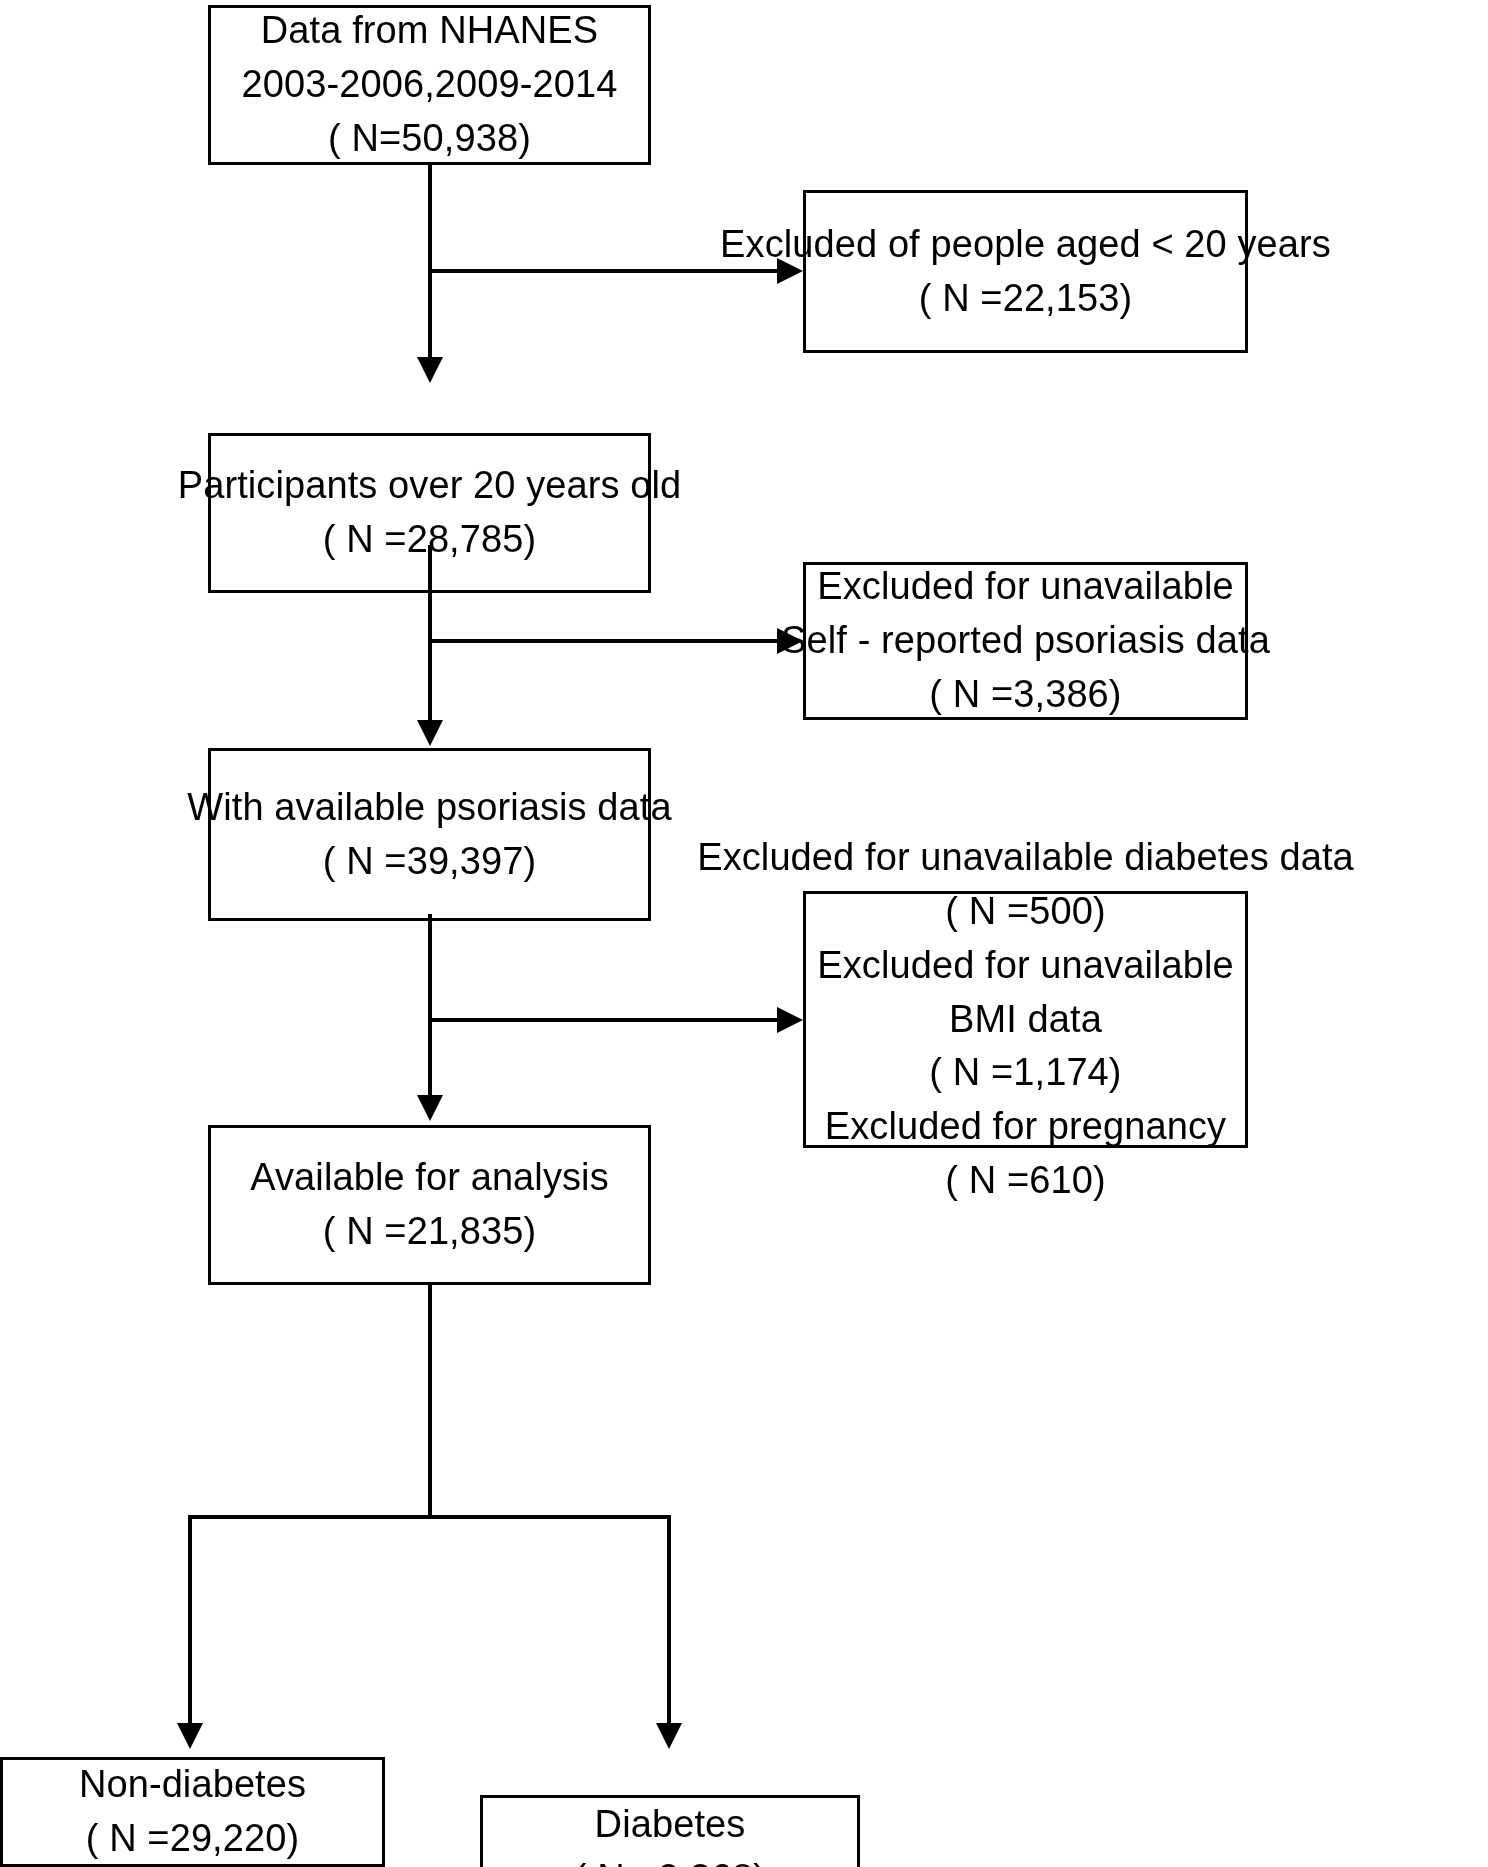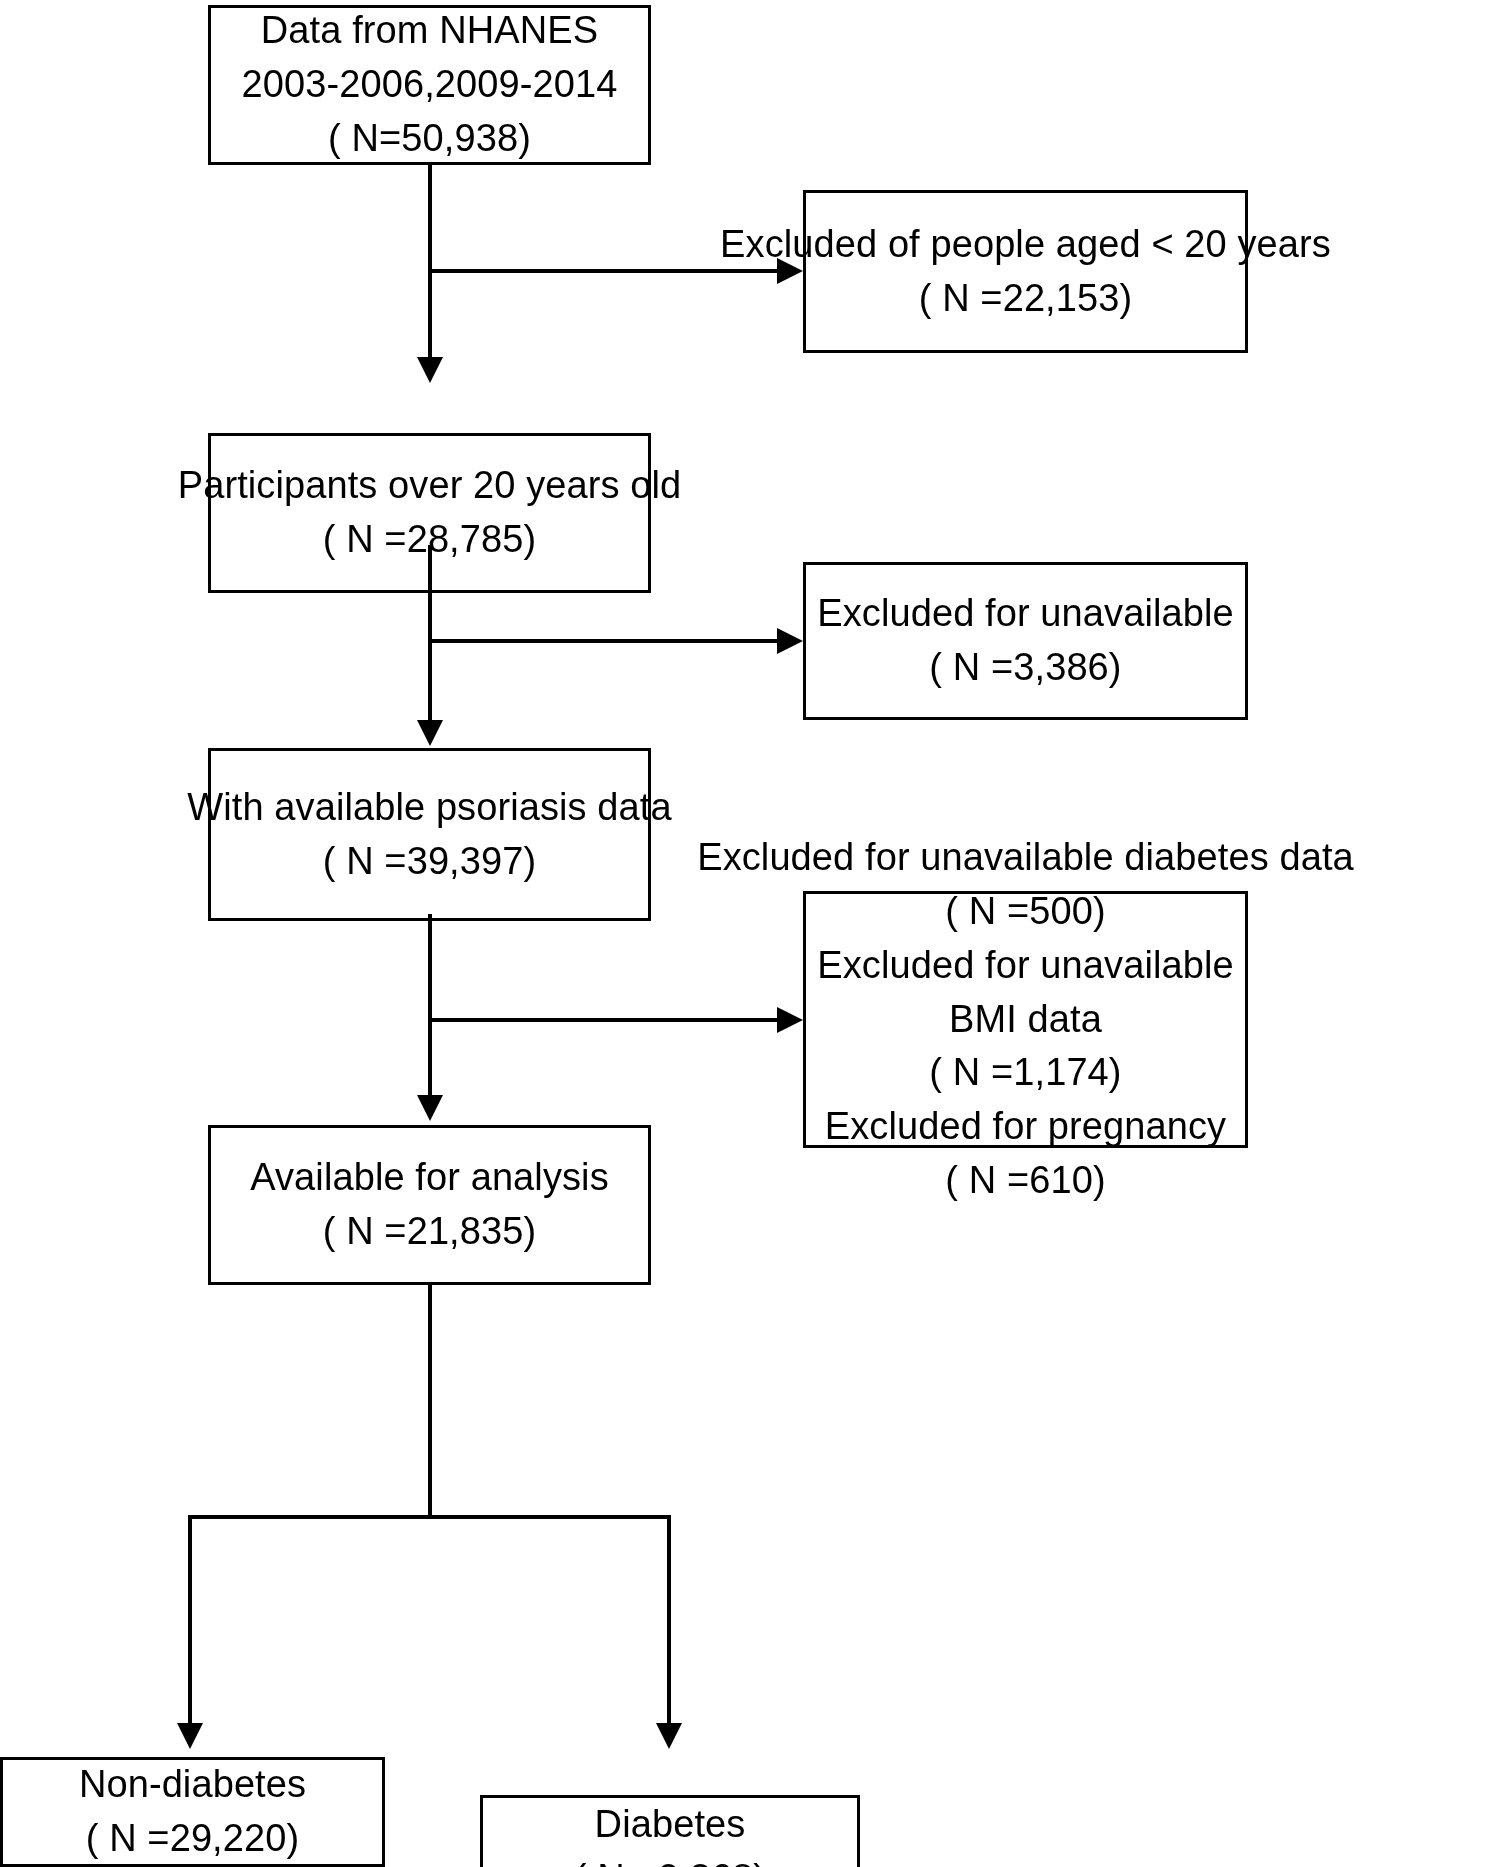--- a/index.html
+++ b/index.html
@@ -83,20 +83,21 @@
     <span class="ln">( N =22,153)</span>
   </div>
 
   <div class="node" id="node-adults">
     <span class="ln">Participants over 20 years old</span>
     <span class="ln">( N =28,785)</span>
   </div>
 
   <div class="node" id="node-excl-pso">
     <span class="ln">Excluded for unavailable</span>
+    <span class="ln">Self - reported psoriasis data</span>
     <span class="ln">( N =3,386)</span>
   </div>
 
   <div class="node" id="node-psoriasis">
     <span class="ln">With available psoriasis data</span>
     <span class="ln">( N =39,397)</span>
   </div>
 
   <div class="node" id="node-excl-multi">
     <span class="ln">Excluded for unavailable diabetes data</span>

